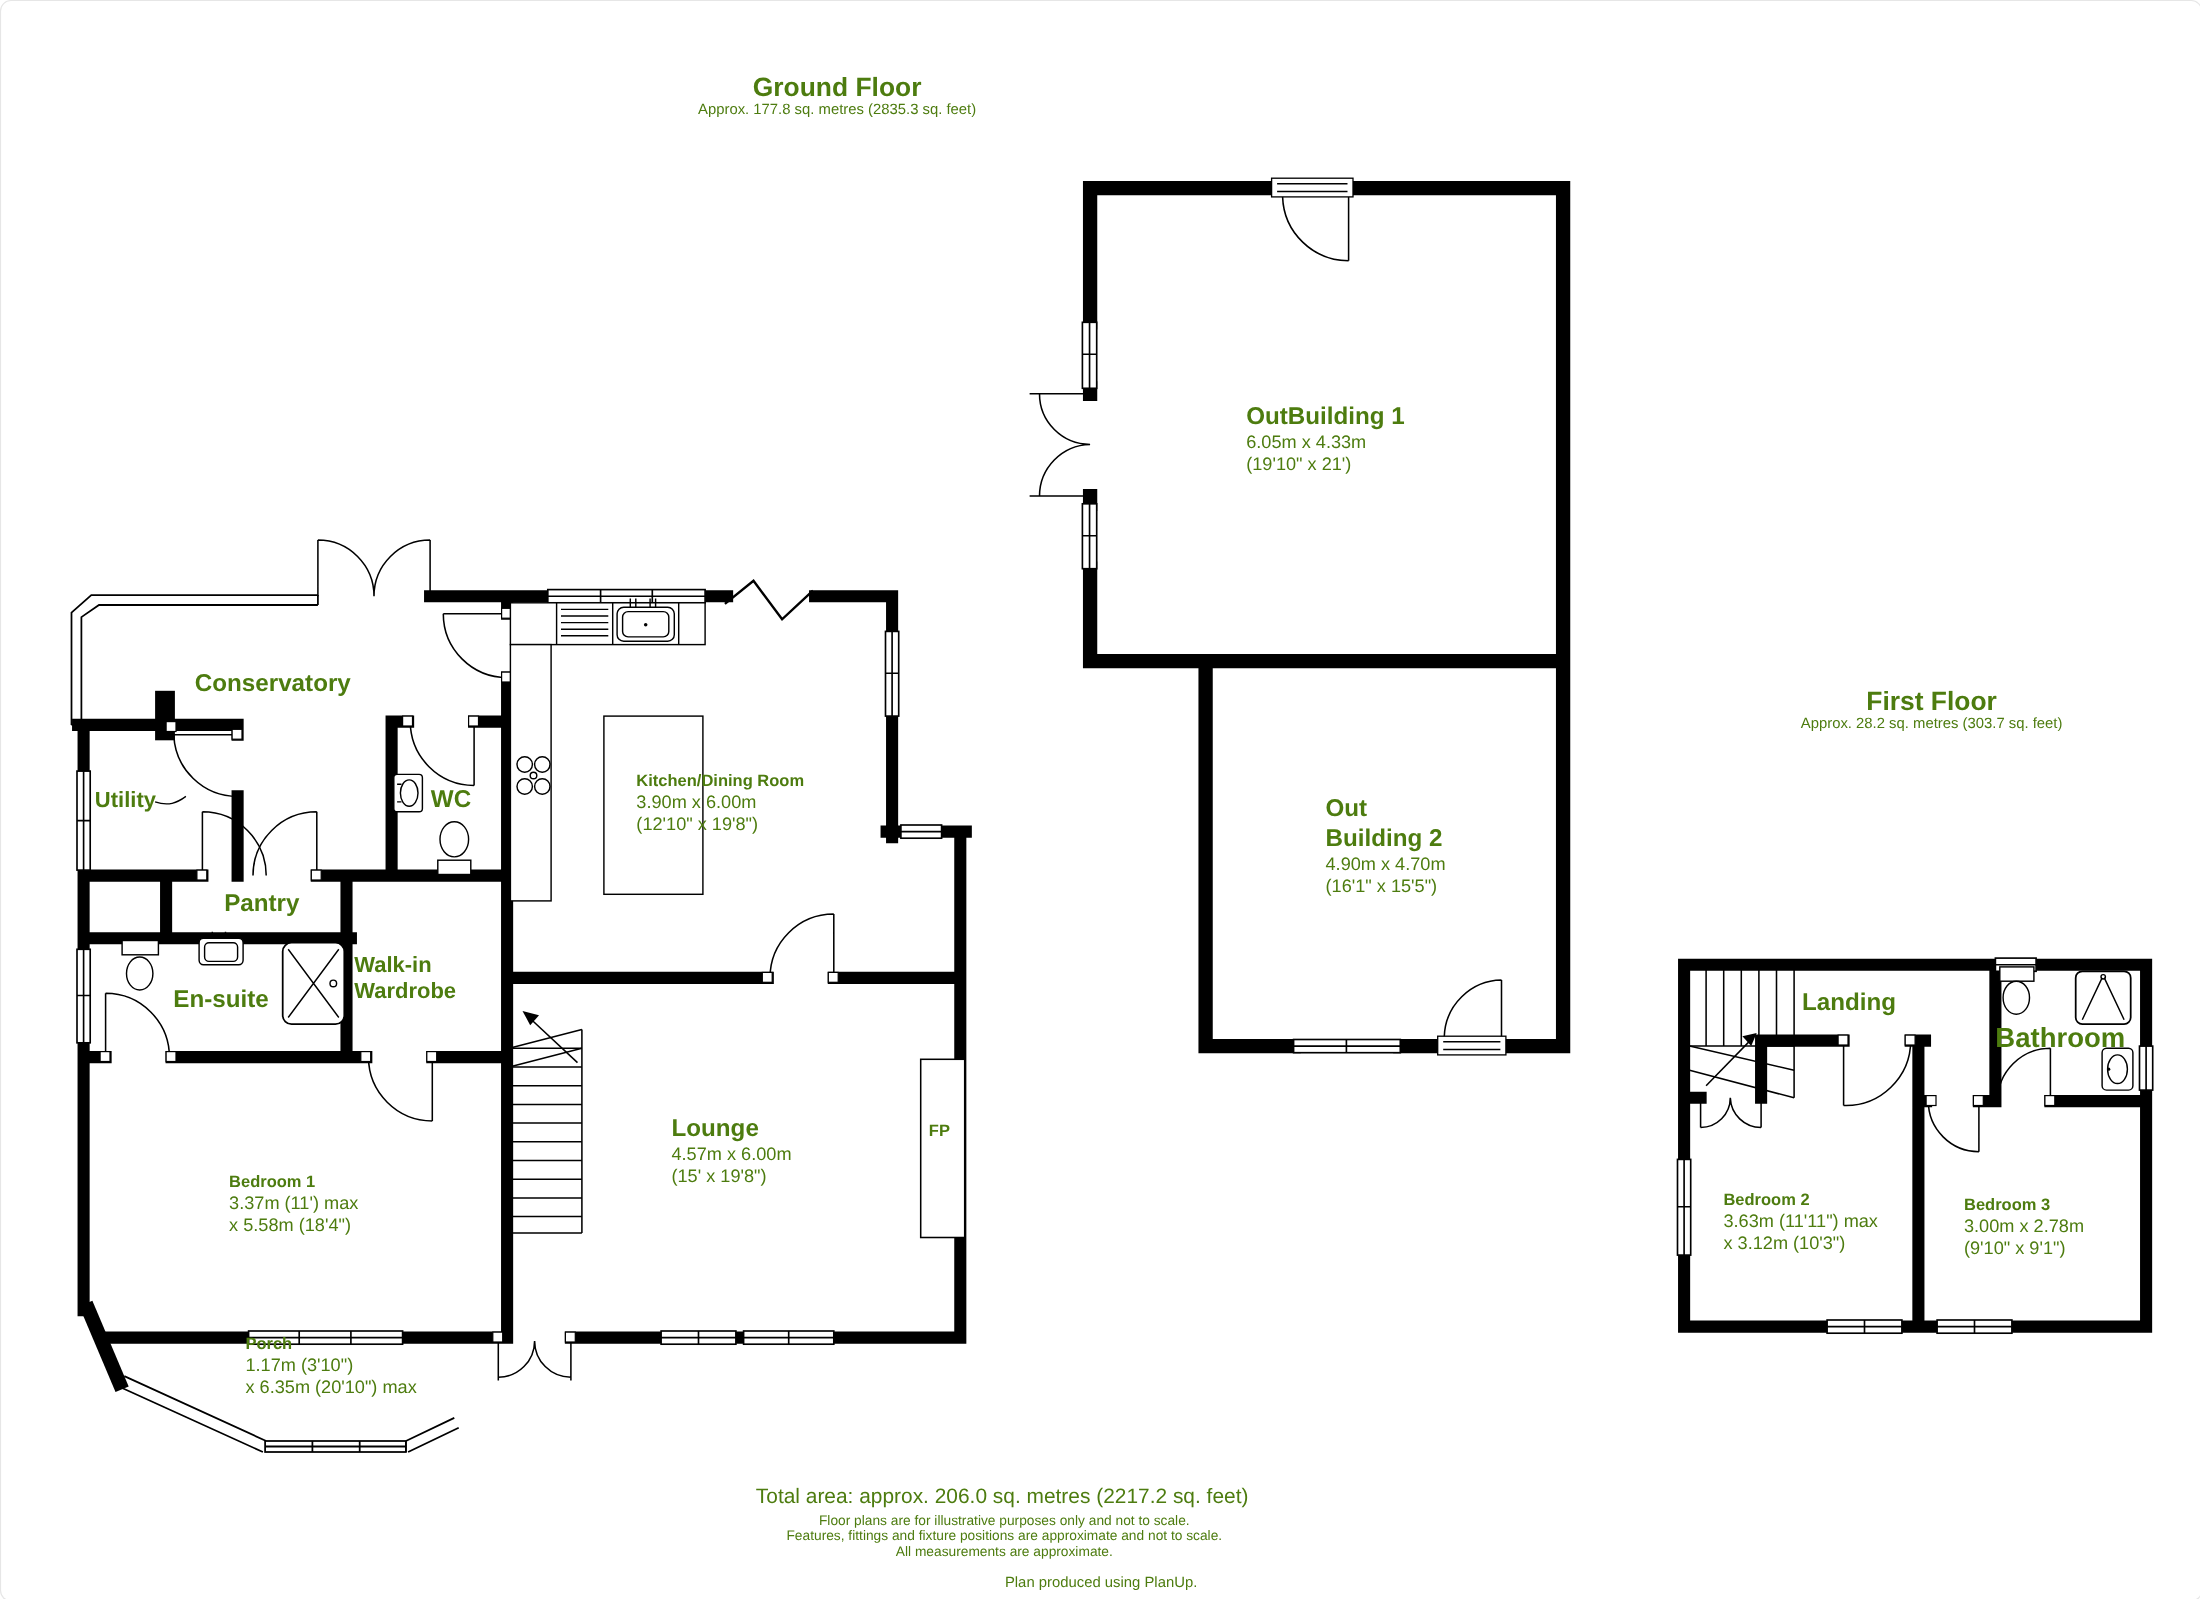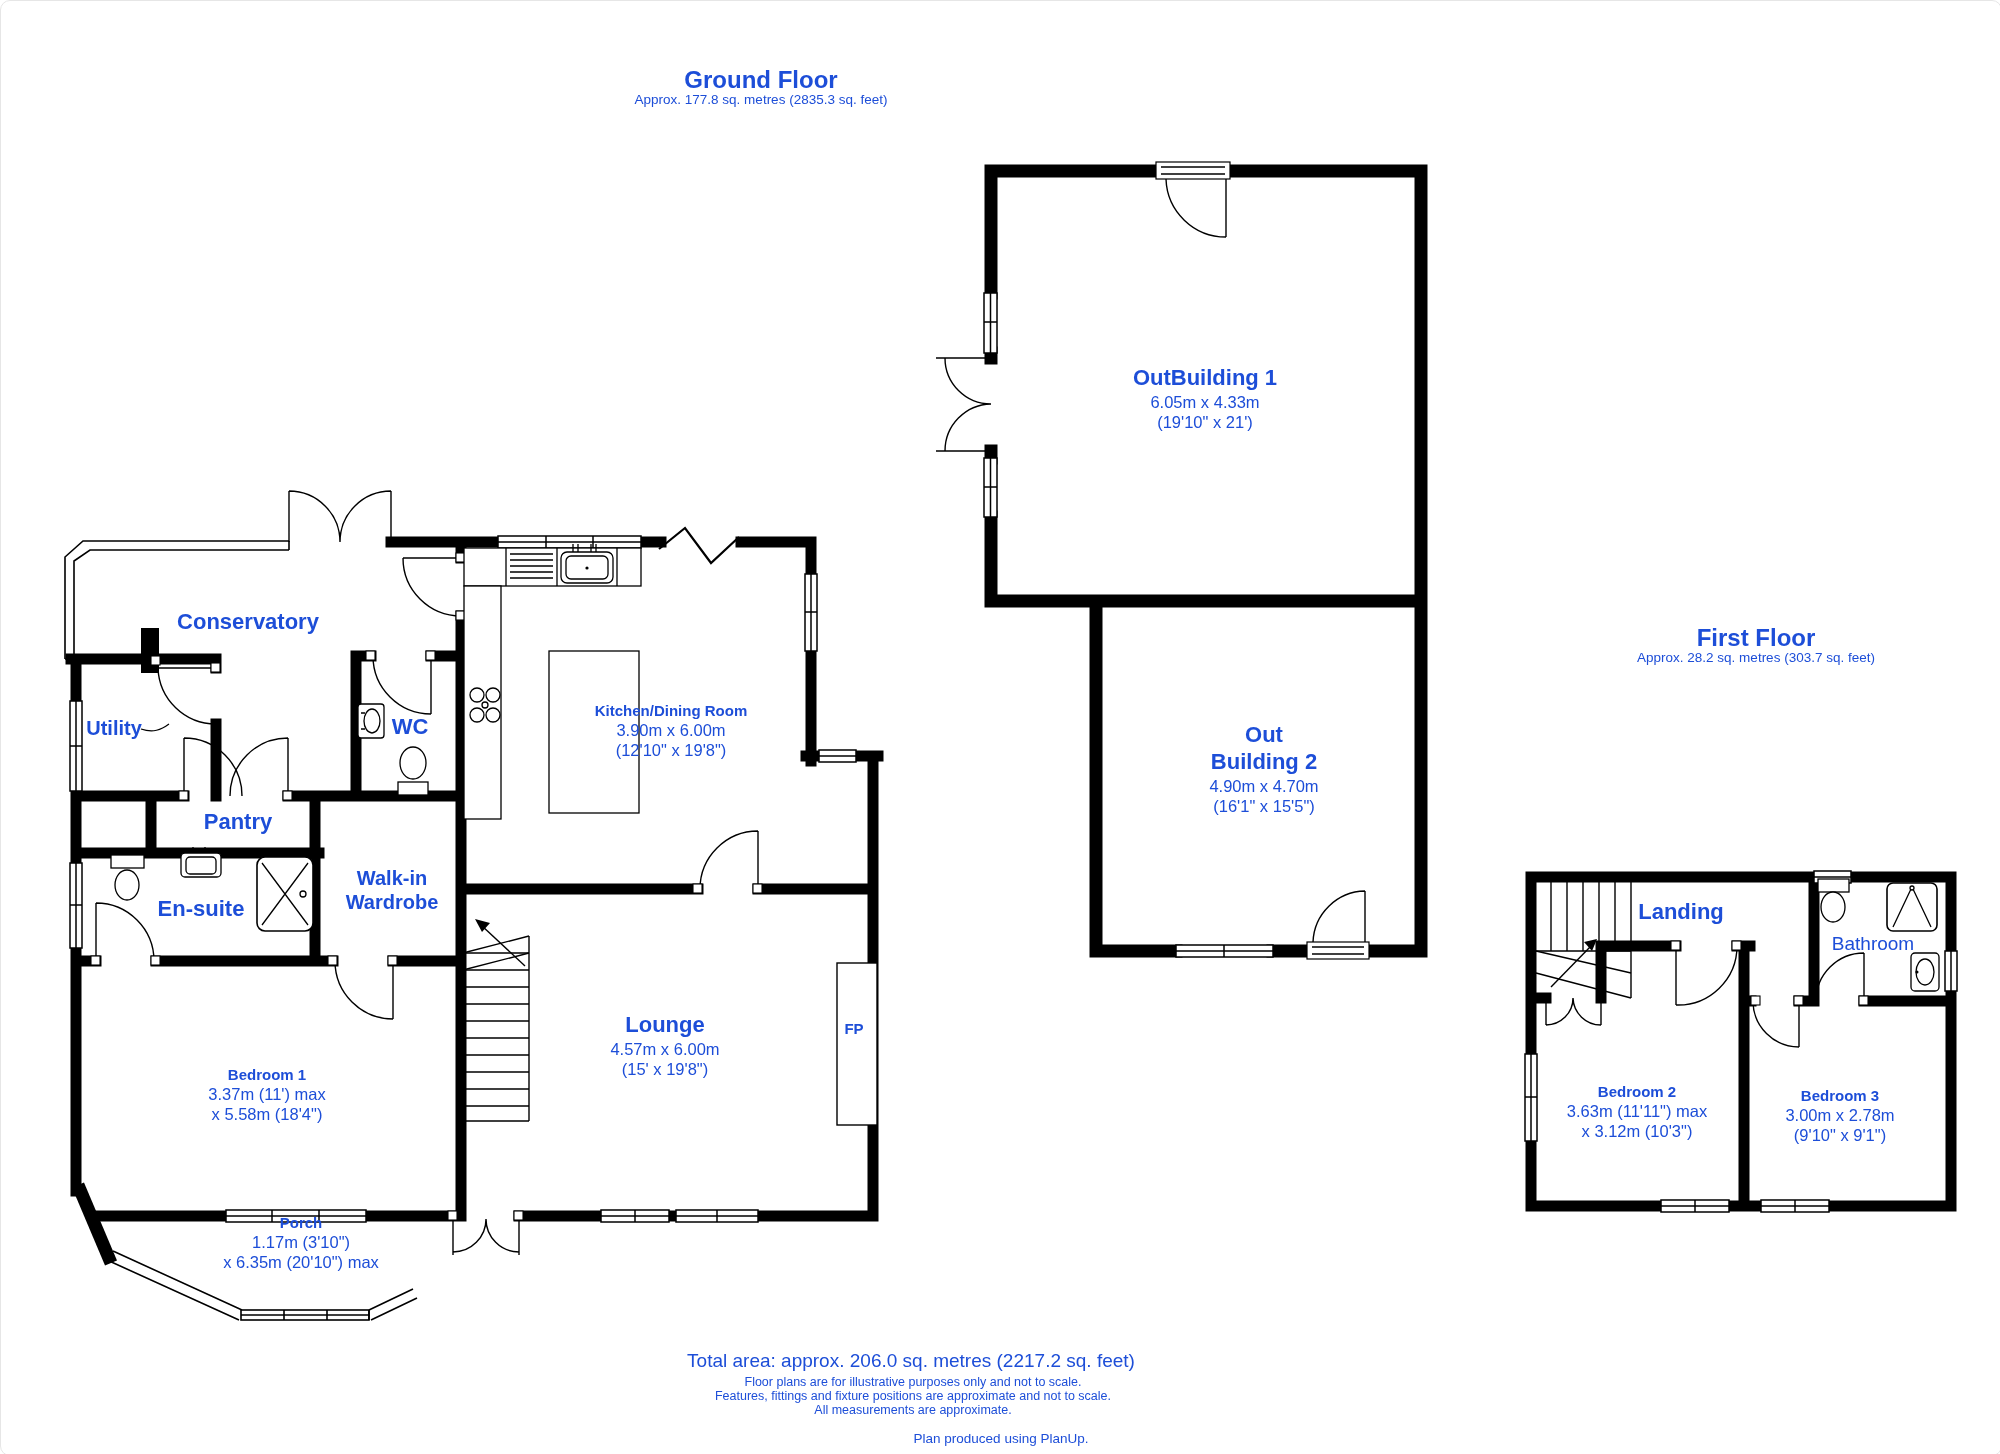--- a/index.html
+++ b/index.html
@@ -1,26 +1,26 @@
 <!DOCTYPE html>
 <html><head>
 <meta charset="utf-8">
 <style>
   html,body{margin:0;padding:0;background:#ffffff;}
   .page{position:relative;width:2000px;height:1454px;background:#ffffff;
         font-family:"Liberation Sans", sans-serif;border:1px solid #e6e6e6;
         border-radius:10px;overflow:hidden;}
   svg{position:absolute;left:0;top:0;}
-  .lbl{position:absolute;transform:translate(-50%,-50%);text-align:center;
-       color:#1d4ed8;line-height:1.22;white-space:nowrap;}
+  .lbl{position:absolute;transform:translate(-50%,-50%);text-align:left;
+       color:#4d7c0f;line-height:1.22;white-space:nowrap;}
   .b24{font-weight:bold;font-size:24px;}
   .b22{font-weight:bold;font-size:22px;}
   .b21{font-weight:bold;font-size:15px;}
   .b20{font-weight:bold;font-size:20px;}
-  .b19{font-weight:normal;font-size:19px;}
+  .b19{font-weight:bold;font-size:25px;}
   .b15{font-weight:bold;font-size:15px;}
   .r16{font-size:16.5px;}
   .r13{font-size:13.5px;}
   .r125{font-size:12.5px;}
   .r22{font-size:19px;}
   .wrap180{white-space:normal;width:185px;margin:0 auto;}
   .wrap140{white-space:normal;width:140px;margin:0 auto;}
   .wrap118{white-space:normal;width:118px;margin:0 auto;}
 </style>
 </head>

